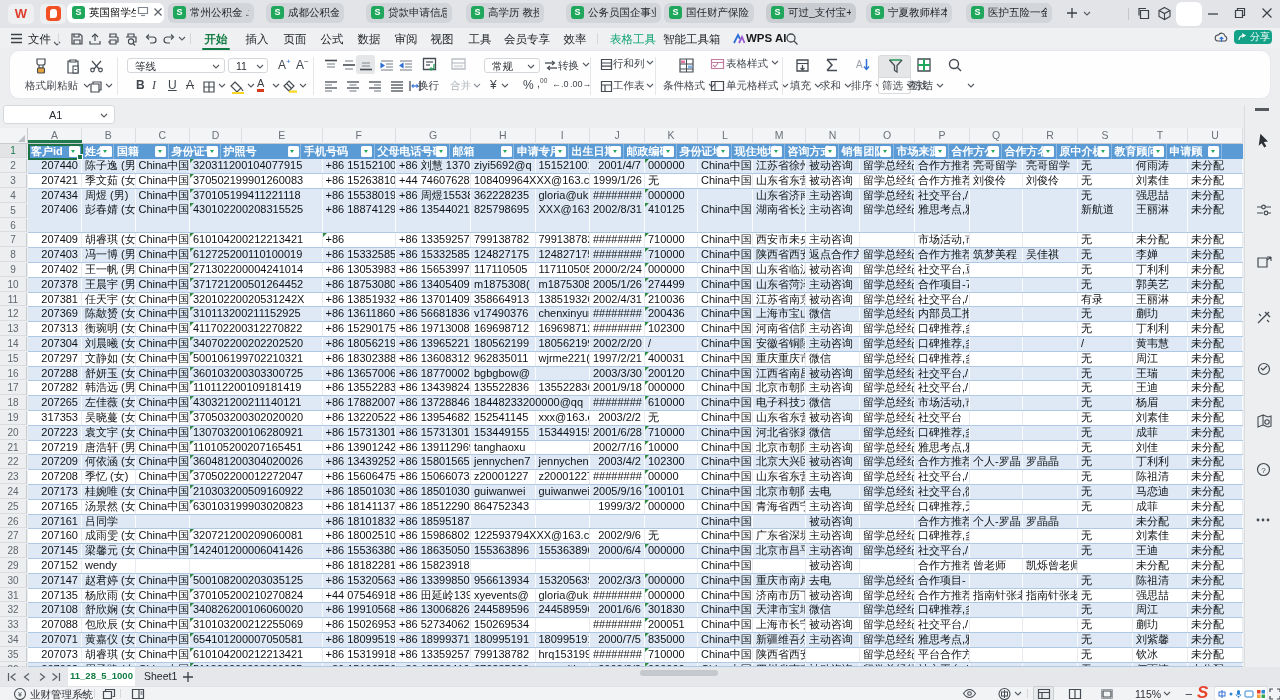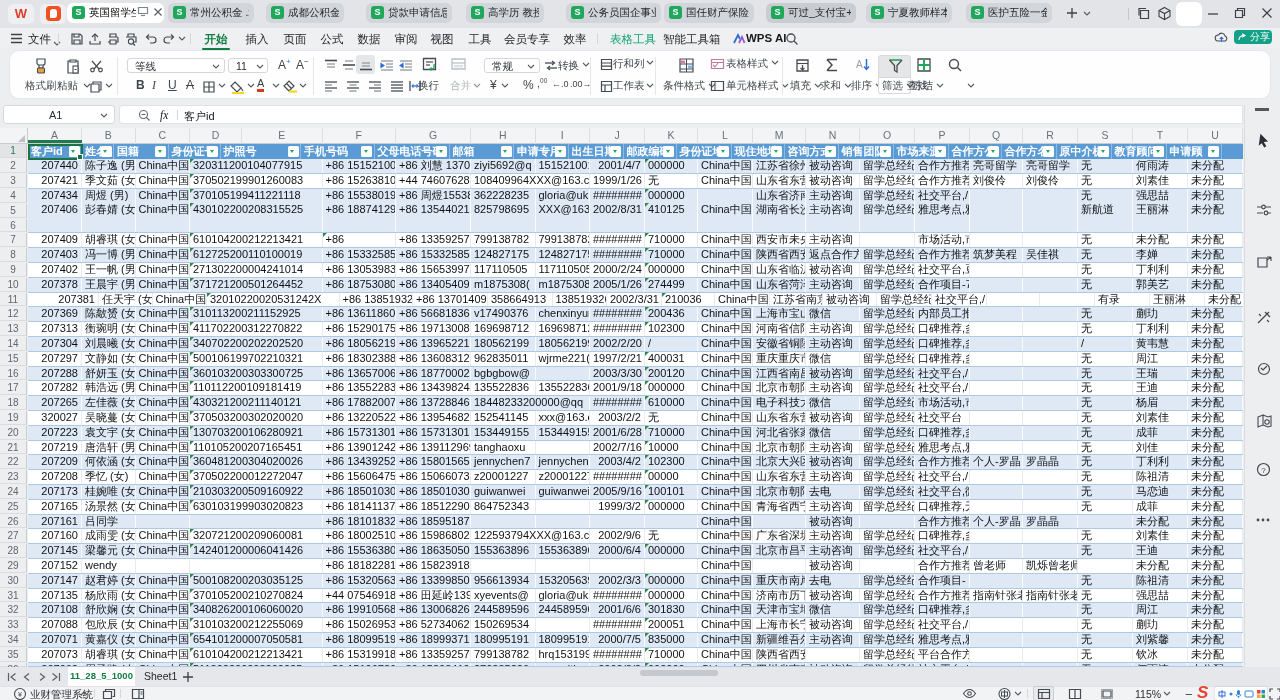--- a/index.html
+++ b/index.html
@@ -635,32 +635,20 @@
 </div>
 <div id="fbar">
   <div id="nbox">
       <span style="position:absolute;left:45px;top:3px">A1</span>
       <span class="ibt" style="right:6px;top:7px">
         <svg class="" width="8" height="5" viewBox="0 0 8 5" fill="none">
           <path d="M1 1l3 3 3-3" stroke="#555b62" stroke-width="1.1"></path>
         </svg>
       </span>
     </div>
-  <div id="fbox">
-      <span class="ibt" style="left:18px;top:3px">
-        <svg class="" width="13" height="13" viewBox="0 0 13 13" fill="none">
-          <circle cx="5.5" cy="5.5" r="4" stroke="#60666d" stroke-width="1.1"></circle>
-          <path d="M8.5 8.5l3 3" stroke="#60666d" stroke-width="1.1"></path>
-          <path d="M3.5 5.5h4" stroke="#60666d" stroke-width="1.1"></path>
-        </svg>
-      </span>
-      <span style="position:absolute;left:40px;top:3px;font-style:italic;font-family:'Liberation Serif';font-size:11.5px">fx</span>
-      <span style="position:absolute;left:56px;top:2px;color:#d0d3d6">|</span>
-      <span style="position:absolute;left:64px;top:3px">客户id</span>
-    </div>
 </div>
 <div id="chead">
     <b style="left:28px;width:54px">A</b>
     <b style="left:82px;width:53.5px">B</b>
     <b style="left:135.5px;width:54.5px">C</b>
     <b style="left:190.0px;width:52px">D</b>
     <b style="left:242.0px;width:80.5px">E</b>
     <b style="left:322.5px;width:73.5px">F</b>
     <b style="left:396.0px;width:75px">G</b>
     <b style="left:471.0px;width:64.5px">H</b>
@@ -897,29 +885,29 @@
       <i style="width:54px" class="">主动咨询</i>
       <i style="width:55px" class="">留学总经纪</i>
       <i style="width:55px" class="">合作项目-7</i>
       <i style="width:53px"></i>
       <i style="width:55px"></i>
       <i style="width:55px" class="">无</i>
       <i style="width:55px" class="">郭美艺</i>
       <i style="width:55px" class="">未分配</i>
     </div>
 <div class="r rw" style="top:292.6px;height:14.8px">
-      <i style="width:71px" class="ra">207381</i>
+      <i style="width:54px" class="ra">207381</i>
       <i style="width:53.5px" class="">任天宇 (女</i>
       <i style="width:54.5px" class="">China中国</i>
       <i style="width:132.5px" class="gt">32010220020531242X</i>
       <i style="width:73.5px" class="">+86 1385193266</i>
       <i style="width:75px" class="">+86 1370140948</i>
       <i style="width:64.5px" class="">358664913</i>
       <i style="width:54.5px" class="">138519326</i>
-      <i style="width:55px" class="ra">2002/3/31</i>
+      <i style="width:55px" class="ra">2002/4/31</i>
       <i style="width:53px" class="gt">210036</i>
       <i style="width:55px" class="">China中国</i>
       <i style="width:53px" class="">江苏省南京</i>
       <i style="width:54px" class="">被动咨询</i>
       <i style="width:55px" class="">留学总经纪</i>
       <i style="width:55px" class="">社交平台,/</i>
       <i style="width:53px"></i>
       <i style="width:55px"></i>
       <i style="width:55px" class="">有录</i>
       <i style="width:55px" class="">王丽淋</i>
@@ -1072,21 +1060,21 @@
       <i style="width:54px" class="">微信</i>
       <i style="width:55px" class="">留学总经纪</i>
       <i style="width:55px" class="">市场活动,市</i>
       <i style="width:53px"></i>
       <i style="width:55px"></i>
       <i style="width:55px" class="">无</i>
       <i style="width:55px" class="">杨眉</i>
       <i style="width:55px" class="">未分配</i>
     </div>
 <div class="r rw" style="top:411.0px;height:14.8px">
-      <i style="width:54px" class="ra">320027</i>
+      <i style="width:54px" class="ra">317353</i>
       <i style="width:53.5px" class="">吴晓蔓 (女</i>
       <i style="width:54.5px" class="">China中国</i>
       <i style="width:132.5px" class="gt">370503200302020020</i>
       <i style="width:73.5px" class="">+86 1322052200</i>
       <i style="width:75px" class="">+86 1395468251</i>
       <i style="width:64.5px" class="">152541145</i>
       <i style="width:54.5px" class="">xxx@163.c</i>
       <i style="width:55px" class="ra">2003/2/2</i>
       <i style="width:53px" class="">无</i>
       <i style="width:55px" class="">China中国</i>

